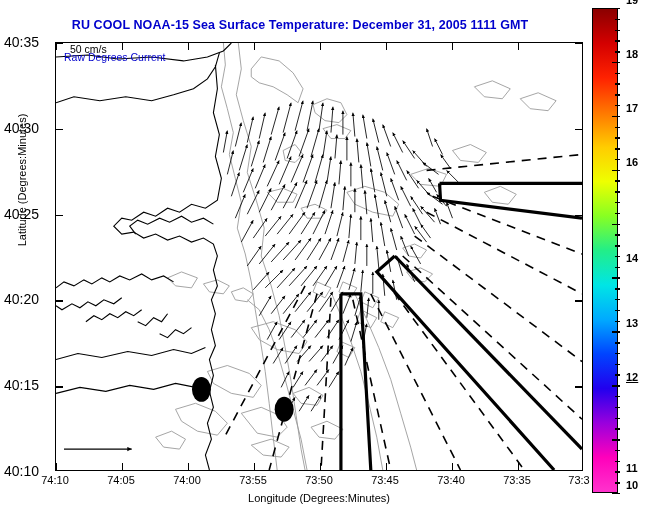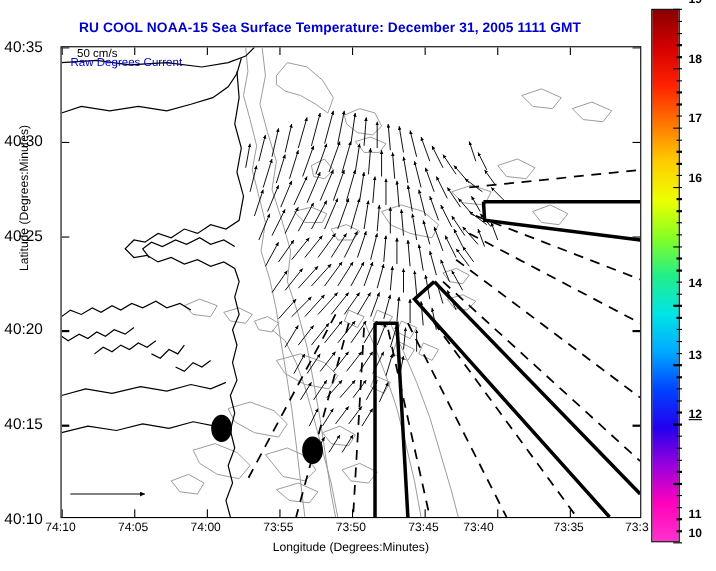--- a/index.html
+++ b/index.html
@@ -374,21 +374,21 @@
   </div>
   <div id="ylab">Latitude (Degrees:Minutes)</div>
 
   <div id="xaxis">
     <div class="xtick" style="left:0px">74:10</div>
     <div class="xtick" style="left:66px">74:05</div>
     <div class="xtick" style="left:132px">74:00</div>
     <div class="xtick" style="left:198px">73:55</div>
     <div class="xtick" style="left:264px">73:50</div>
     <div class="xtick" style="left:330px">73:45</div>
-    <div class="xtick" style="left:380px">73:40</div>
+    <div class="xtick" style="left:396px">73:40</div>
     <div class="xtick" style="left:462px">73:35</div>
     <div class="xtick" style="left:524px">73:3</div>
   </div>
   <div id="xlab">Longitude (Degrees:Minutes)</div>
 
   <div id="cbar" style="background: linear-gradient(rgb(139, 0, 0), rgb(212, 0, 0), rgb(255, 34, 0), rgb(255, 119, 0), rgb(255, 204, 0), rgb(238, 255, 0), rgb(136, 255, 34), rgb(34, 238, 136), rgb(0, 229, 229), rgb(0, 170, 255), rgb(0, 68, 255), rgb(34, 0, 238), rgb(153, 0, 221), rgb(255, 0, 187), rgb(255, 51, 204));"></div>
   <div id="cbticks">
       <div class="cbt" style="top: 0px;"></div>
       <div class="cbt minor" style="top: 10.7778px;"></div>
       <div class="cbt minor" style="top: 21.5556px;"></div>

